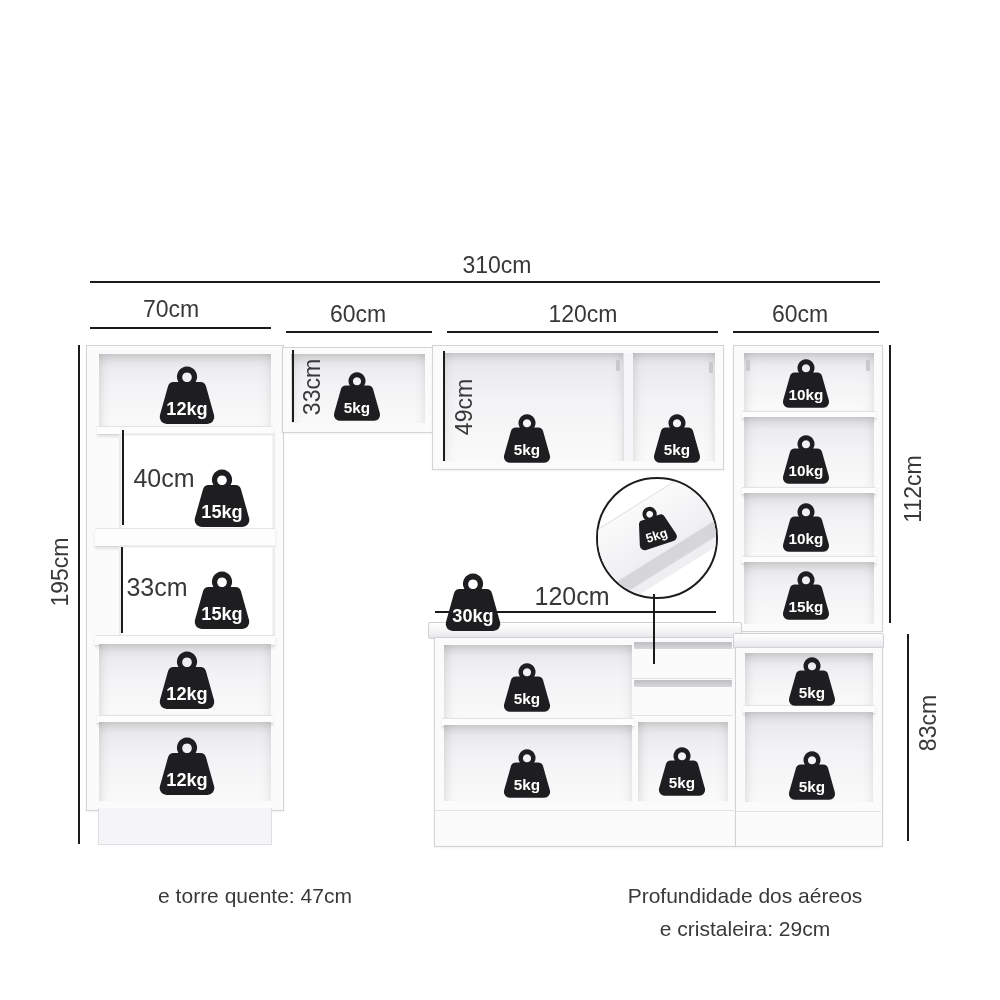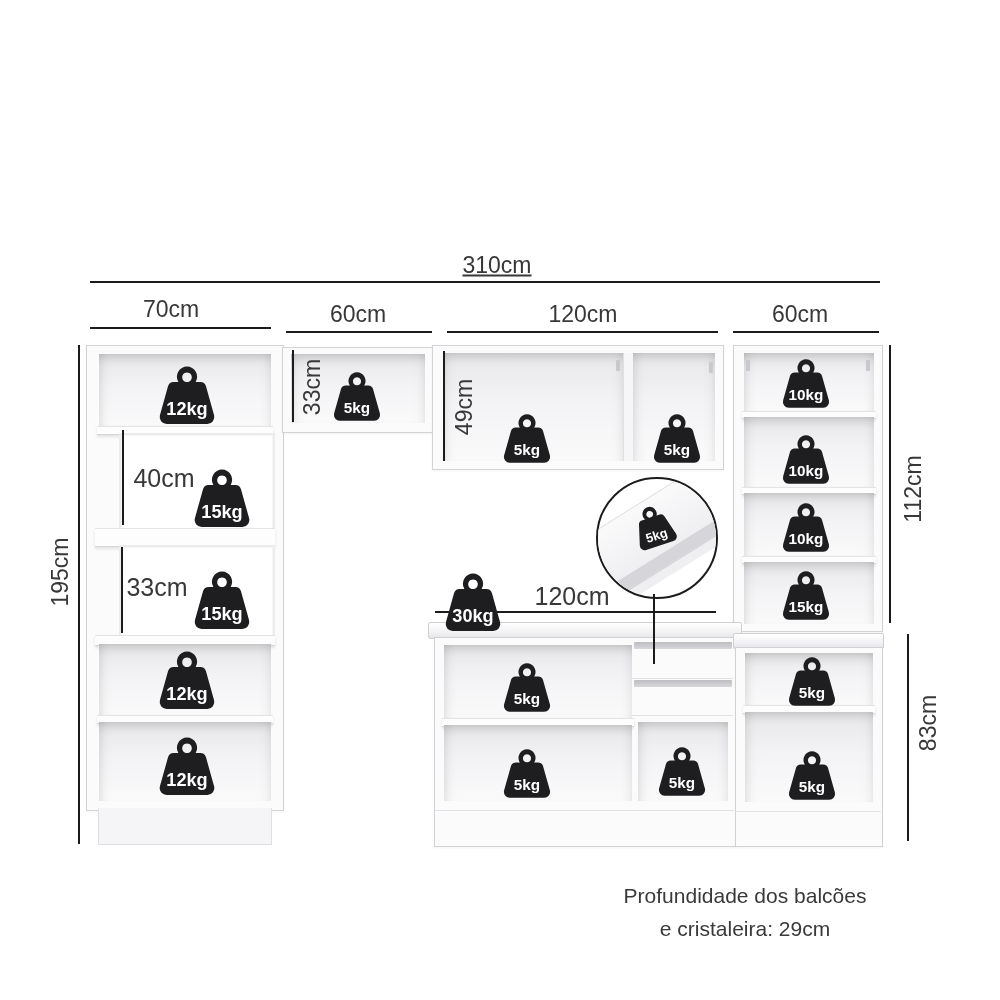--- a/index.html
+++ b/index.html
@@ -139,21 +139,21 @@
 <div class="vline" style="left:78px;top:345px;height:499px;"></div>
 <div class="vline" style="left:122px;top:430px;height:95px;"></div>
 <div class="vline" style="left:121px;top:547px;height:86px;"></div>
 <div class="vline" style="left:292px;top:350px;height:72px;"></div>
 <div class="vline" style="left:443px;top:351px;height:110px;"></div>
 <div class="vline" style="left:889px;top:345px;height:278px;"></div>
 <div class="vline" style="left:907px;top:634px;height:207px;"></div>
 <div class="hline" style="left:435px;top:611px;width:281px;"></div>
 <div class="vline" style="left:653px;top:594px;height:70px;z-index:6;"></div>
 
-<div class="dlabel" style="left:497px;top:265px;text-decoration:underline;">310cm</div>
+<div class="dlabel" style="left:497px;top:265px;">310cm</div>
 <div class="dlabel" style="left:171px;top:309px;">70cm</div>
 <div class="dlabel" style="left:358px;top:314px;">60cm</div>
 <div class="dlabel" style="left:583px;top:314px;">120cm</div>
 <div class="dlabel" style="left:800px;top:314px;">60cm</div>
 <div class="dlabel vert" style="left:60px;top:572px;">195cm</div>
 <div class="dlabel big" style="left:164px;top:478px;">40cm</div>
 <div class="dlabel big" style="left:157px;top:587px;">33cm</div>
 <div class="dlabel vert" style="left:312px;top:387px;">33cm</div>
 <div class="dlabel vert" style="left:464px;top:407px;">49cm</div>
 <div class="dlabel vert" style="left:913px;top:489px;">112cm</div>
@@ -297,17 +297,18 @@
   </div>
 <div class="weight w-md" style="left:781px;top:750px;">
     <svg viewBox="0 0 68 60" width="100%" height="100%">
       <path class="wfill" fill-rule="evenodd" d="M34 1.5a9.5 9.5 0 1 0 .02 0Z M34 7a4.5 4.5 0 1 1 -.02 0Z"></path>
       <path class="wfill" d="M21.5 16h25a5.5 5.5 0 0 1 5.3 4l7.6 27a6.5 6.5 0 0 1 -6.3 8.2H14.9a6.5 6.5 0 0 1 -6.3 -8.2l7.6 -27a5.5 5.5 0 0 1 5.3 -4Z"></path>
       <text x="34" y="47">5kg</text>
     </svg>
   </div>
 
 <div class="caption" style="left:75px;top:880px;">
+  <div>e torre quente: 47cm</div>
 </div>
 <div class="caption" style="left:565px;top:880px;">
-  <div>Profundidade dos balcões</div>
+  <div>Profundidade dos aéreos</div>
   <div>e cristaleira: 29cm</div>
 </div>
 
 </body></html>

